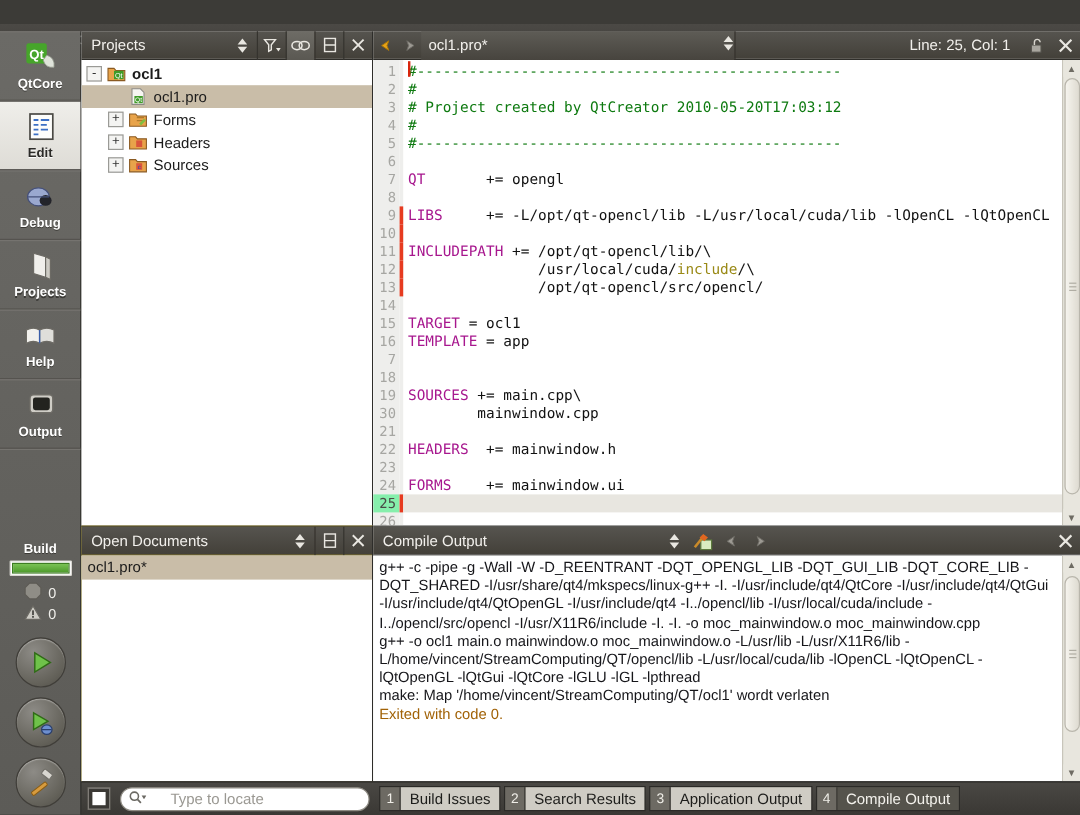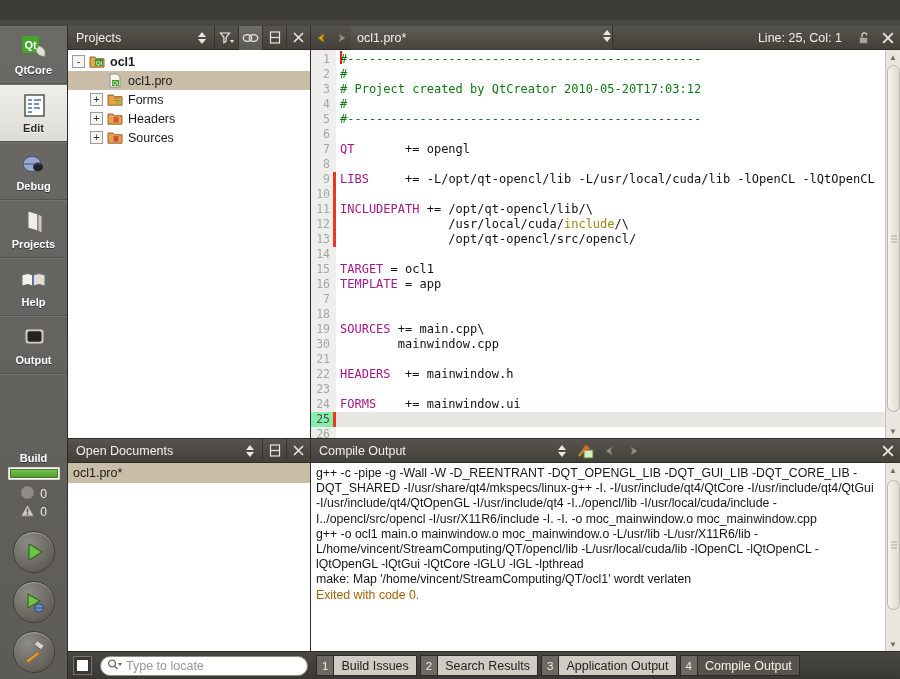--- a/index.html
+++ b/index.html
@@ -204,21 +204,21 @@
   }
   .sb-square {
     width: 17px; height: 17px; background: #ffffff; border: 3px solid #3a3834;
     box-shadow: 0 0 0 1px #77746d; margin: 0 4px 0 2px; flex: none;
   }
   .locator {
     width: 208px; height: 20px; background: #fff; border: 1px solid #8e8b83;
     border-radius: 10px; display: flex; align-items: center; padding: 0 6px;
     color: #9a9892; font-size: 12.5px; flex: none;
   }
-  .locator .ph { margin-left: 4px; }
+  .locator .ph { margin-left: 20px; }
   .out-tab {
     display: flex; align-items: center; height: 21px; margin-left: 3px;
     border: 1px solid #2b2a27; cursor: default; flex: none;
   }
   .out-tab .num {
     background: #6d6a63; color: #efede7; font-size: 11.5px;
     padding: 0 5px; height: 100%; display: flex; align-items: center;
     border-right: 1px solid #2b2a27;
   }
   .out-tab .lbl {

